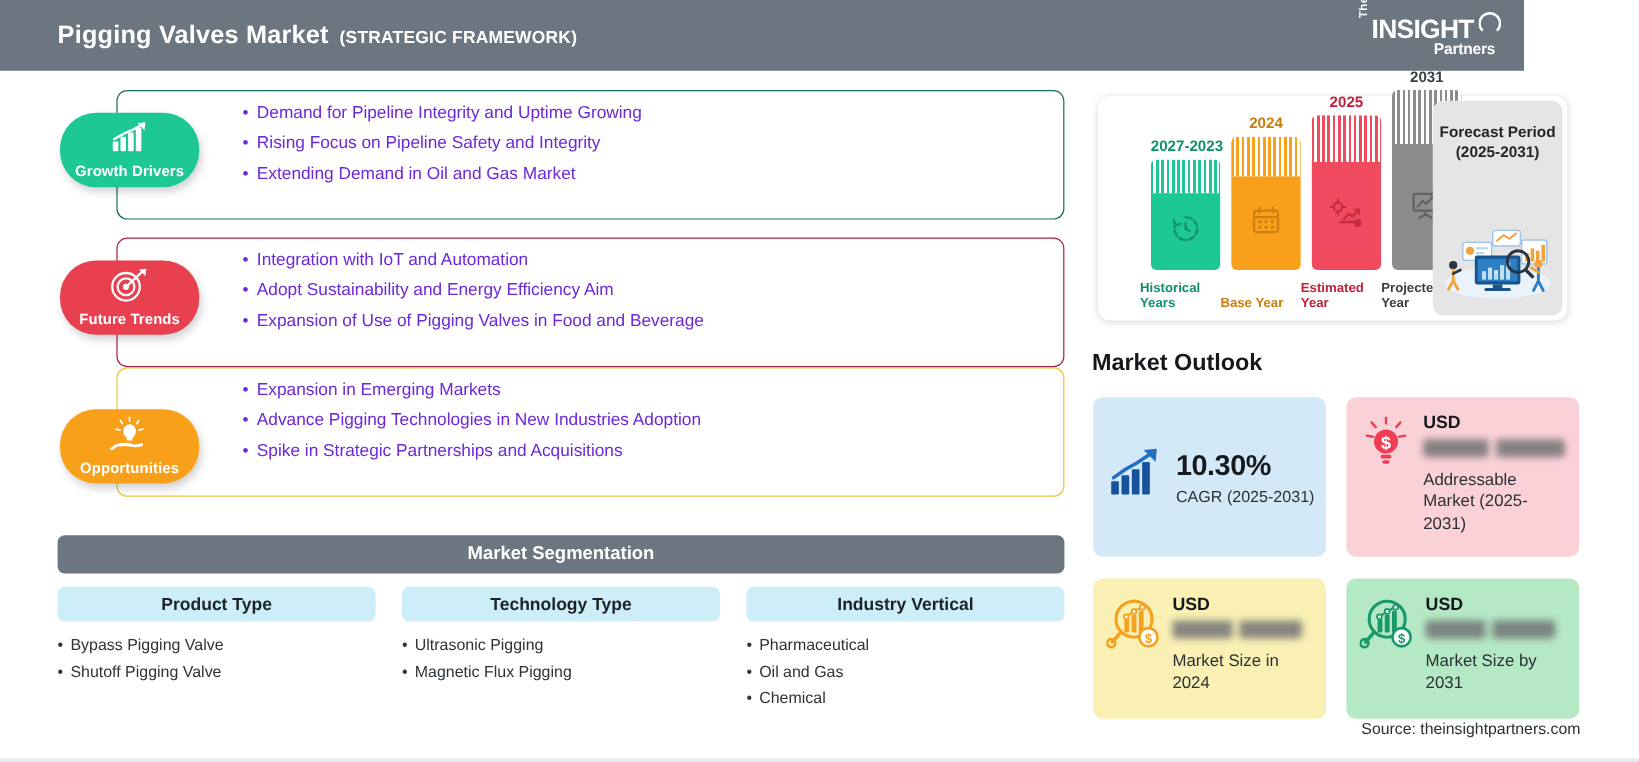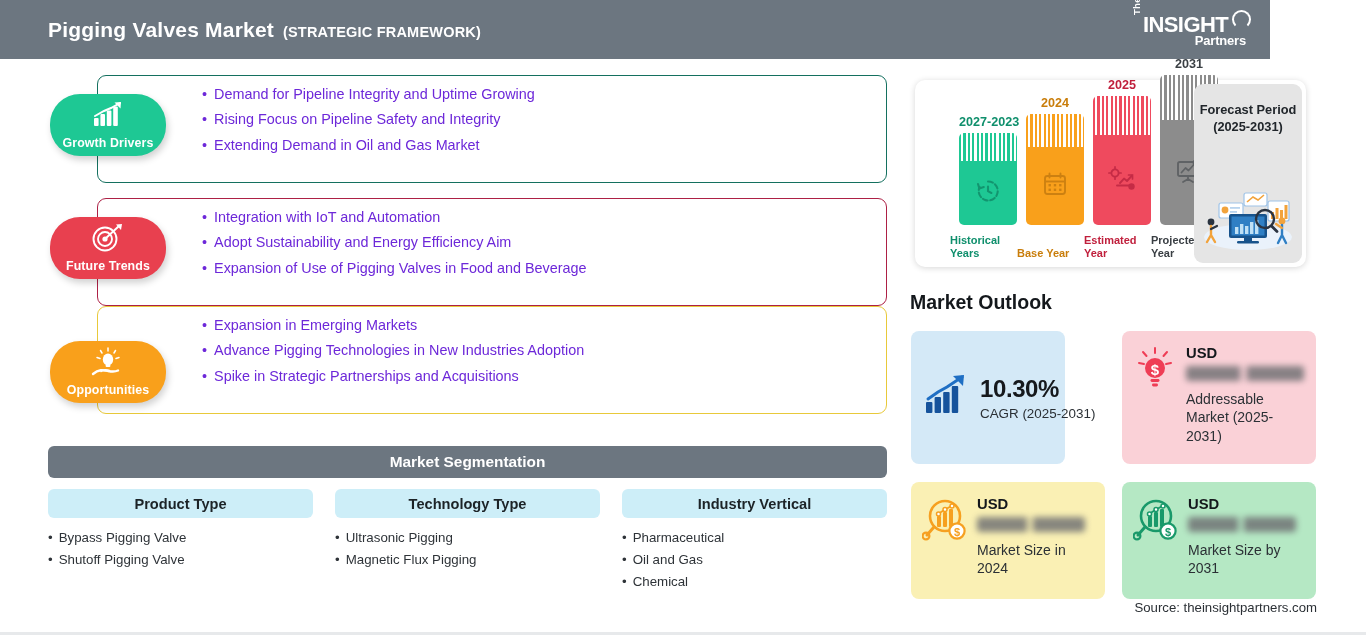--- a/index.html
+++ b/index.html
@@ -130,21 +130,21 @@
     font-size: 12.8px; font-weight: bold; color: #21262b; line-height: 1.32;
   }
   .forecast-illo { position: absolute; left: 50%; bottom: 8px; transform: translateX(-50%); }
 
   
   .outlook-title {
     position: absolute; left: 910px; top: 291px;
     font-size: 19.5px; font-weight: bold; color: #14181c;
   }
   .ocard { position: absolute; border-radius: 8px; }
-  .ocard.c-cagr { left: 911px; top: 331px; width: 154px; height: 133px; background: #d4e9f7; }
+  .ocard.c-cagr { left: 911px; top: 331px; width: 194px; height: 133px; background: #d4e9f7; }
   .ocard.c-addr { left: 1122px; top: 331px; width: 194px; height: 133px; background: #fad1d7; }
   .ocard.c-ms24 { left: 911px; top: 482px; width: 194px; height: 117px; background: #faf0b4; }
   .ocard.c-ms31 { left: 1122px; top: 482px; width: 194px; height: 117px; background: #b5e8c4; }
 
   .cagr-inner { display: flex; align-items: center; height: 100%; padding-left: 12px; }
   .cagr-text { margin-left: 9px; }
   .cagr-value { font-size: 24px; font-weight: bold; color: #16191d; letter-spacing: -.4px; }
   .cagr-label { font-size: 13.4px; color: #2b3035; margin-top: 3px; white-space: nowrap; }
 
   .ocard-inner { display: flex; height: 100%; padding: 14px 10px 0 11px; }

